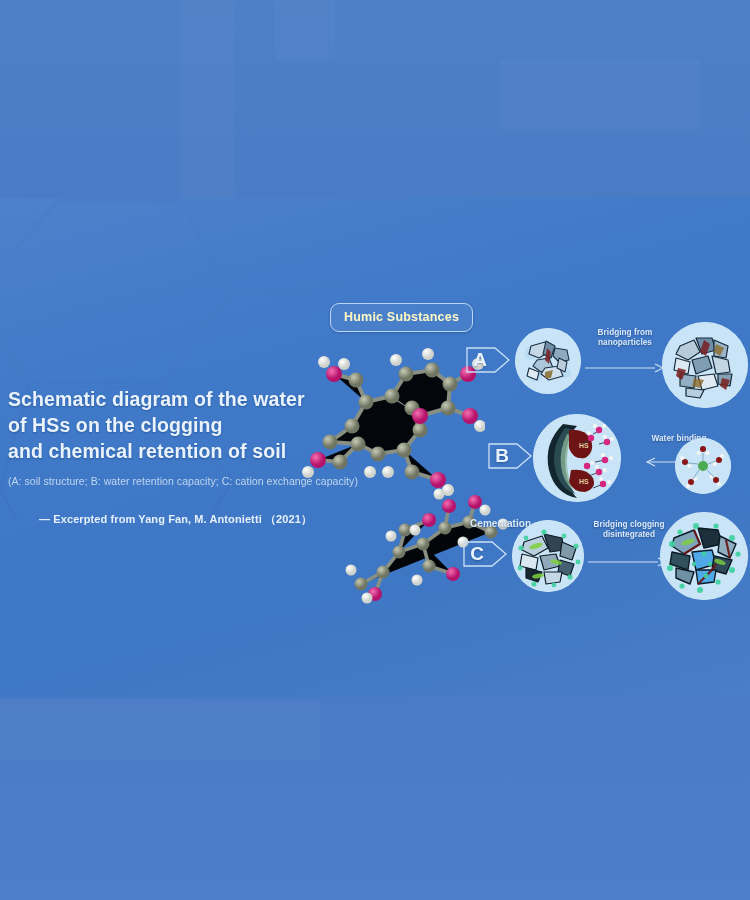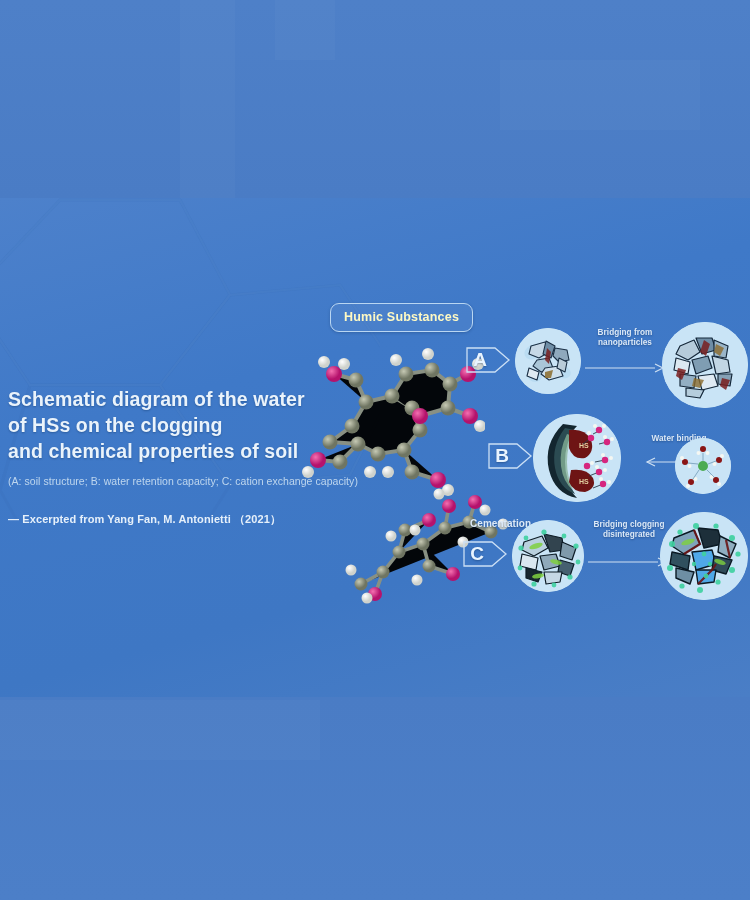--- a/index.html
+++ b/index.html
@@ -29,21 +29,21 @@
     color:#eaf3fb;font-weight:bold;font-size:19.5px;line-height:26px;
     letter-spacing:.1px;text-shadow:0 1px 2px rgba(10,40,80,.35);
   }
   .title span{display:block;}
   .subtitle{
     margin-top:10px;color:#bed6ee;font-size:10.5px;line-height:14px;
     letter-spacing:.05px;white-space:nowrap;
   }
   .credit{
     margin-top:24px;color:#e6f0fa;font-size:11px;font-weight:bold;
-    letter-spacing:.1px;white-space:nowrap;
+    letter-spacing:.1px;white-space:nowrap;margin-left:31px;
   }
 
   
   .pill{
     position:absolute;left:330px;top:303px;
     padding:6px 13px 7px;border:1.4px solid #b9d6f2;border-radius:9px;
     color:#fef9c3;font-size:12.5px;font-weight:bold;letter-spacing:.2px;
     background:rgba(255,255,255,.05);
     box-shadow:0 1px 3px rgba(10,40,80,.25);
   }
@@ -111,21 +111,21 @@
         <polygon points="150,10 270,10 320,105 250,195 120,195 60,105"></polygon>
         <polygon points="320,105 430,95 490,185 440,285 320,295 250,195"></polygon>
       </g>
     </svg>
   </div>
 
   <div class="textblock">
     <div class="title">
       <span>Schematic diagram of the water</span>
       <span>of HSs on the clogging</span>
-      <span>and chemical properties of soil</span>
+      <span>and chemical retention of soil</span>
     </div>
     <div class="subtitle">(A: soil structure; B: water retention capacity; C: cation exchange capacity)</div>
     <div class="credit">— Excerpted from Yang Fan, M. Antonietti （2021）</div>
   </div>
 
   <div class="pill">Humic Substances</div>
 
   <div class="mol mol-top">
     <svg width="185" height="175" viewBox="0 0 185 175">
       <defs>

